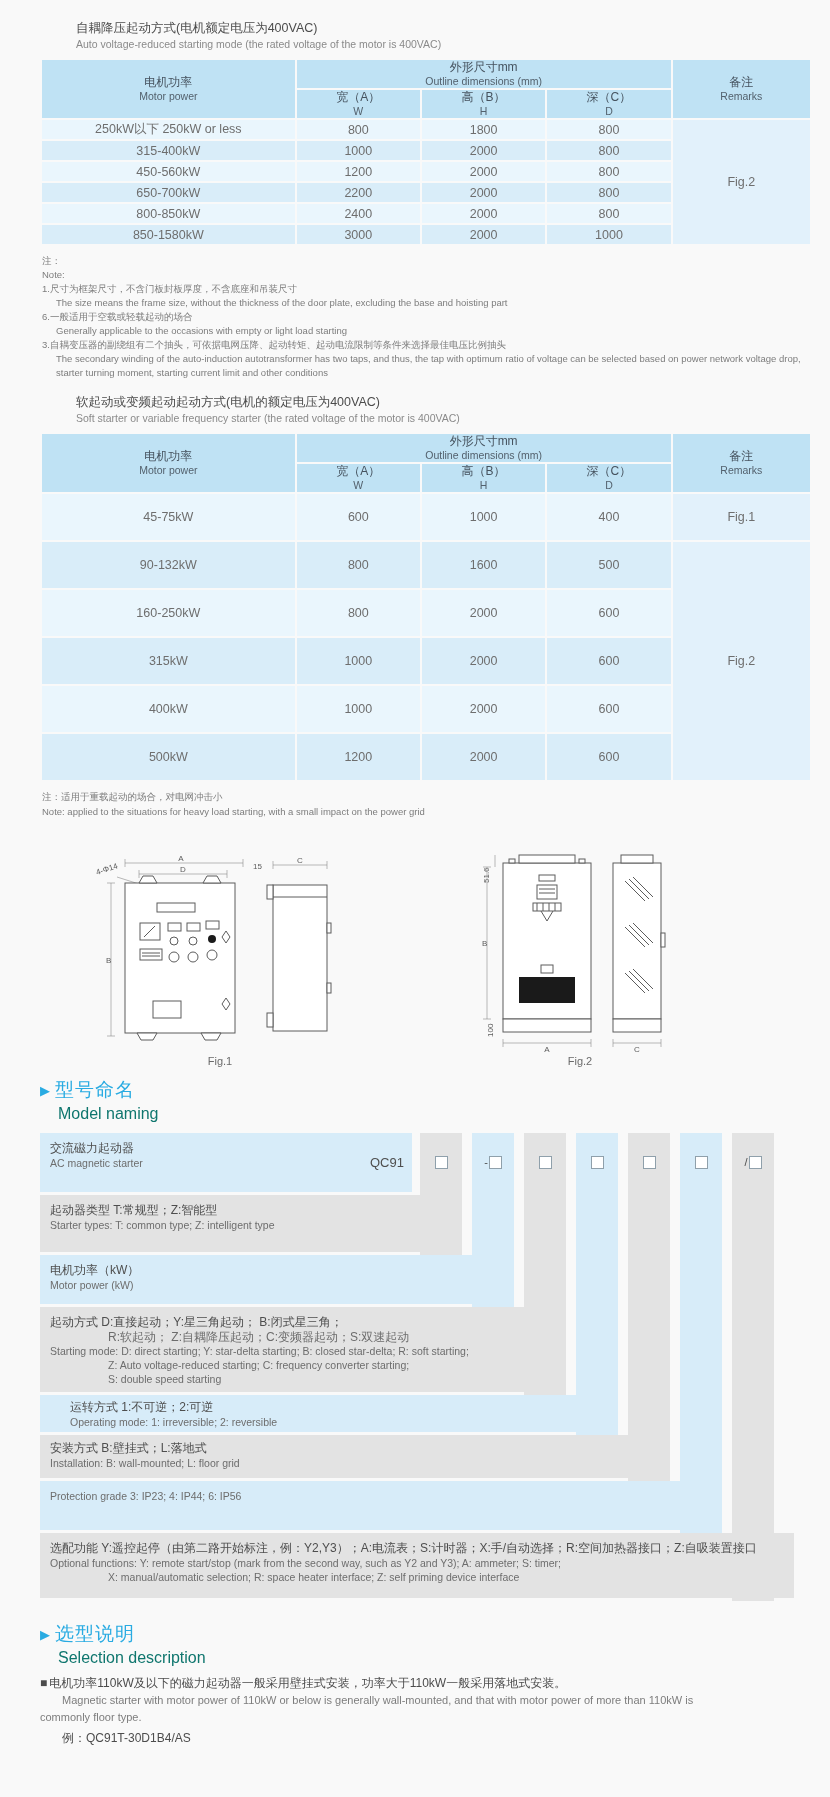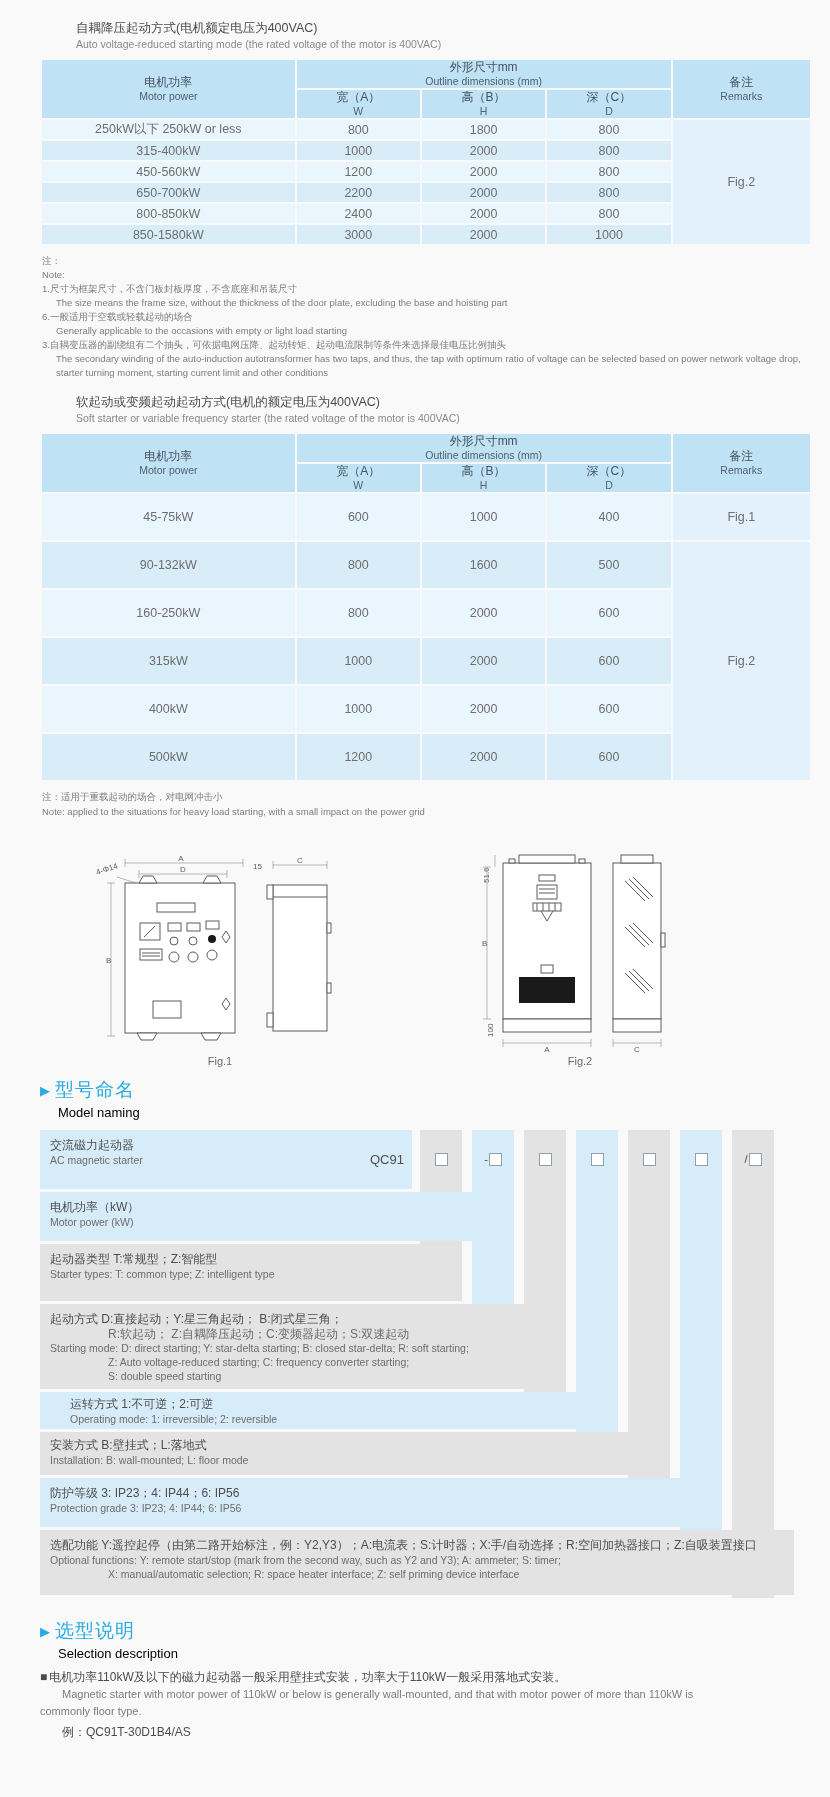--- a/index.html
+++ b/index.html
@@ -41,21 +41,21 @@
   .ln{stroke:#5c5c5c;stroke-width:1;fill:none;}
   .lnt{stroke:#8a8a8a;stroke-width:0.6;fill:none;}
   .fw{fill:#ffffff;stroke:#5c5c5c;stroke-width:1;}
   .fb{fill:#1a1a1a;stroke:none;}
   text.dim{font-size:8px;fill:#5c5c5c;font-family:"Liberation Sans",sans-serif;}
   
   .sec{margin-top:10px;}
   .sec .row1{display:flex;align-items:center;}
   .sec .arrow{color:#29abe2;font-size:13px;margin-right:5px;}
   .sec .zh{color:#29abe2;font-size:19px;letter-spacing:1px;}
-  .sec .en{color:#000000;font-size:13px;margin:2px 0 0 18px;}
+  .sec .en{color:#0f766e;font-size:16px;margin:2px 0 0 18px;}
   
   .ladder{position:relative;width:754px;margin:10px 0 0 0;}
   .strip{position:absolute;top:0;width:42px;z-index:0;}
   .sc-g{background:#e3e3e3;} .sc-b{background:#d7ecf9;}
   .st1{left:380px;height:122px;} .st2{left:432px;height:174px;}
   .st3{left:484px;height:262px;} .st4{left:536px;height:302px;}
   .st5{left:588px;height:348px;} .st6{left:640px;height:400px;}
   .st7{left:692px;height:468px;}
   .mrow{position:relative;z-index:1;}
   .band{position:absolute;left:0;top:0;bottom:3px;}
@@ -414,33 +414,33 @@
       <span class="code-prefix">QC91</span>
       <span class="mboxcell" style="left:386px;"><span class="bp"></span><span class="mbox"></span></span>
       <span class="mboxcell" style="left:438px;"><span class="bp">-</span><span class="mbox"></span></span>
       <span class="mboxcell" style="left:490px;"><span class="bp"></span><span class="mbox"></span></span>
       <span class="mboxcell" style="left:542px;"><span class="bp"></span><span class="mbox"></span></span>
       <span class="mboxcell" style="left:594px;"><span class="bp"></span><span class="mbox"></span></span>
       <span class="mboxcell" style="left:646px;"><span class="bp"></span><span class="mbox"></span></span>
       <span class="mboxcell" style="left:698px;"><span class="bp">/</span><span class="mbox"></span></span>
     </div>
 
+    <div class="mrow mr2">
+      <div class="band b2 sc-g"></div>
+      <div class="mlabel">
+        <div class="ml-zh">起动器类型 T:常规型；Z:智能型</div>
+        <div class="ml-en">Starter types: T: common type; Z: intelligent type</div>
+      </div>
+    </div>
+
     <div class="mrow mr3">
       <div class="band b3 sc-b"></div>
       <div class="mlabel">
         <div class="ml-zh">电机功率（kW）</div>
         <div class="ml-en">Motor power (kW)</div>
-      </div>
-    </div>
-
-    <div class="mrow mr2">
-      <div class="band b2 sc-g"></div>
-      <div class="mlabel">
-        <div class="ml-zh">起动器类型 T:常规型；Z:智能型</div>
-        <div class="ml-en">Starter types: T: common type; Z: intelligent type</div>
       </div>
     </div>
 
     <div class="mrow mr4">
       <div class="band b4 sc-g"></div>
       <div class="mlabel">
         <div class="ml-zh">起动方式 D:直接起动；Y:星三角起动； B:闭式星三角；</div>
         <div class="ml-zh ml-en ind2" style="font-size:12px;">R:软起动； Z:自耦降压起动；C:变频器起动；S:双速起动</div>
         <div class="ml-en">Starting mode: D: direct starting; Y: star-delta starting; B: closed star-delta; R: soft starting;</div>
         <div class="ml-en ind2">Z: Auto voltage-reduced starting; C: frequency converter starting;</div>
@@ -453,28 +453,27 @@
       <div class="mlabel" style="padding-top:5px;padding-left:30px;">
         <div class="ml-zh">运转方式 1:不可逆；2:可逆</div>
         <div class="ml-en">Operating mode: 1: irreversible; 2: reversible</div>
       </div>
     </div>
 
     <div class="mrow mr6">
       <div class="band b6 sc-g"></div>
       <div class="mlabel" style="padding-top:6px;">
         <div class="ml-zh">安装方式 B:壁挂式；L:落地式</div>
-        <div class="ml-en">Installation: B: wall-mounted; L: floor mode</div>
+        <div class="ml-en">Installation: B: wall-mounted; L: floor grid</div>
       </div>
     </div>
 
     <div class="mrow mr7">
       <div class="band b7 sc-b"></div>
       <div class="mlabel">
-        <div class="ml-zh">防护等级 3: IP23；4: IP44；6: IP56</div>
         <div class="ml-en">Protection grade 3: IP23; 4: IP44; 6: IP56</div>
       </div>
     </div>
 
     <div class="mrow mr8">
       <div class="band b8 sc-g"></div>
       <div class="mlabel">
         <div class="ml-zh">选配功能 Y:遥控起停（由第二路开始标注，例：Y2,Y3）；A:电流表；S:计时器；X:手/自动选择；R:空间加热器接口；Z:自吸装置接口</div>
         <div class="ml-en">Optional functions: Y: remote start/stop (mark from the second way, such as Y2 and Y3); A: ammeter; S: timer;</div>
         <div class="ml-en ind2">X: manual/automatic selection; R: space heater interface; Z: self priming device interface</div>

